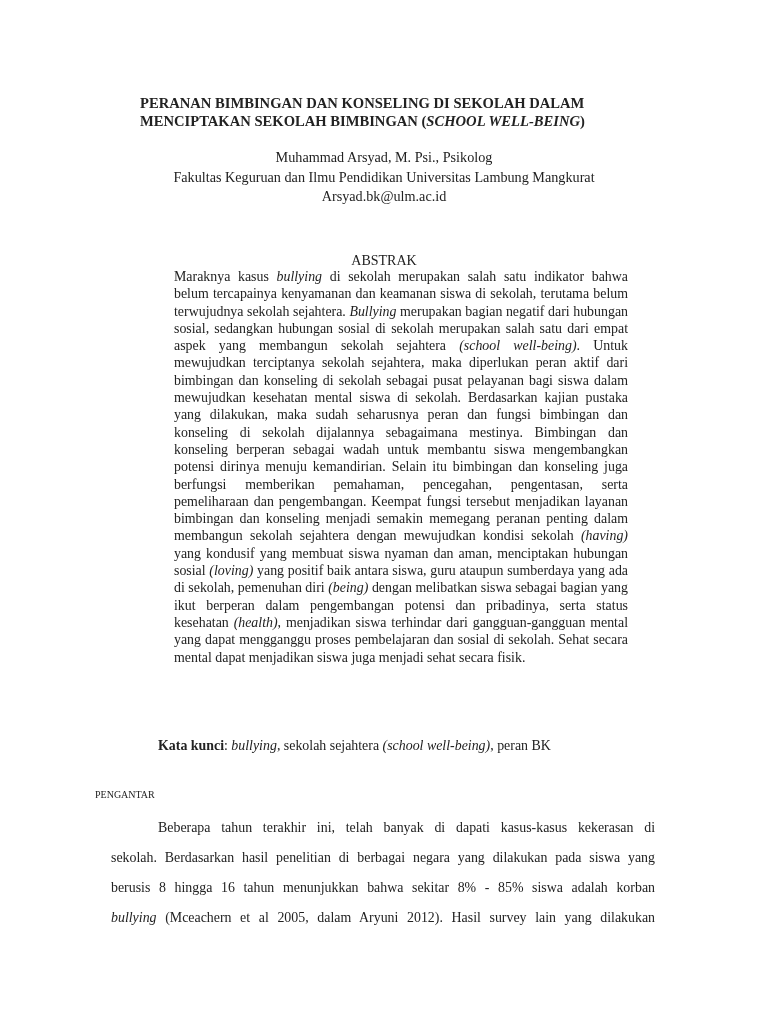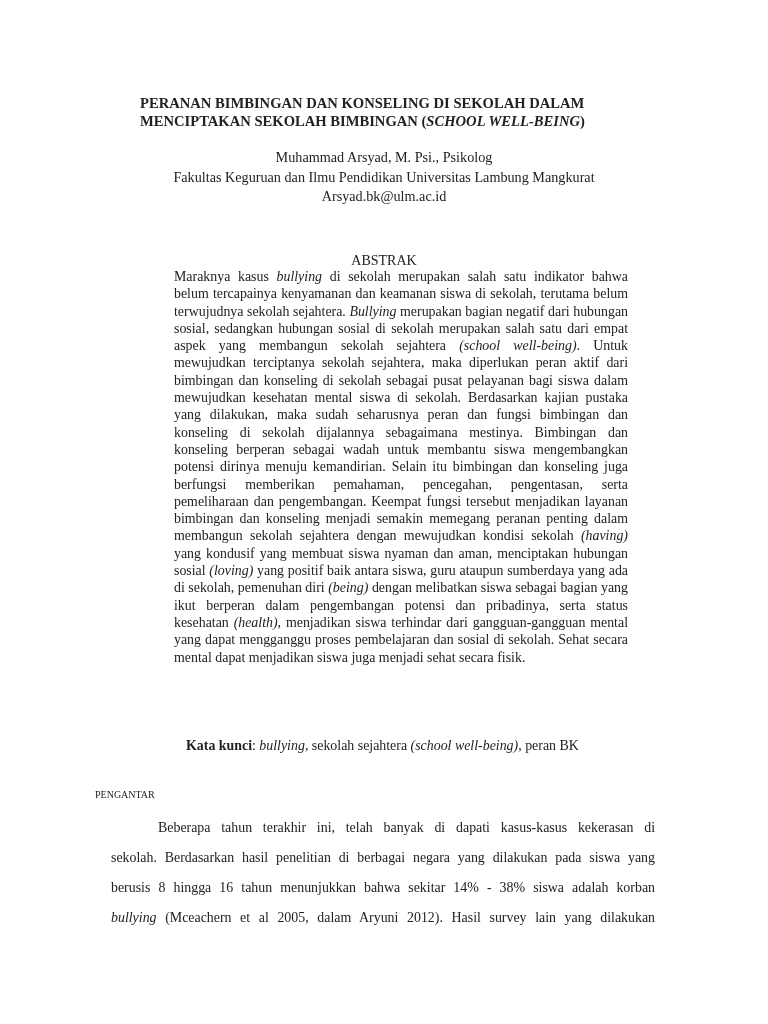--- a/index.html
+++ b/index.html
@@ -6,21 +6,21 @@
   body { width: 768px; height: 1024px; position: relative; overflow: hidden;
          font-family: "Liberation Serif", "DejaVu Serif", serif; color: #222; }
   .title { position: absolute; left: 140px; width: 488px; top: 94px; 
            font-weight: bold; font-size: 14.6px; line-height: 18px; }
   .authors { position: absolute; left: 140px; width: 488px; top: 148px; text-align: center;
              font-size: 14.2px; line-height: 19.6px; }
   .abs-head { position: absolute; left: 140px; width: 488px; top: 245px; text-align: center;
               font-size: 14px; margin-top: 8px; }
   .abstract { position: absolute; left: 158px; width: 454px; top: 268px;
               font-size: 13.9px; line-height: 17.3px; text-align: justify; margin-left: 16px; }
-  .keywords { position: absolute; left: 158px; top: 738px; font-size: 13.9px; margin-left: 28px; }
+  .keywords { position: absolute; left: 158px; top: 738px; font-size: 13.9px; }
   .sec-head { position: absolute; left: 95px; top: 789px; font-weight: normal; font-size: 10px; }
   .body-text { position: absolute; left: 111px; width: 544px; top: 813px;
                font-size: 13.9px; line-height: 30px; text-align: justify; }
   .body-text .indent { display: inline-block; width: 47px; }
   .line { display: block; text-align: justify; text-align-last: justify; height: 30px; }
   i { font-style: italic; }
 </style>
 </head>
 <body>
 
@@ -39,15 +39,15 @@
 
 <div class="abstract"><span>Maraknya kasus </span><i>bullying</i><span> di sekolah merupakan salah satu indikator bahwa belum tercapainya kenyamanan dan keamanan siswa di sekolah, terutama belum terwujudnya sekolah sejahtera. </span><i>Bullying</i><span> merupakan bagian negatif dari hubungan sosial, sedangkan hubungan sosial di sekolah merupakan salah satu dari empat aspek yang membangun sekolah sejahtera </span><i>(school well-being)</i><span>. Untuk mewujudkan terciptanya sekolah sejahtera, maka diperlukan peran aktif dari bimbingan dan konseling di sekolah sebagai pusat pelayanan bagi siswa dalam mewujudkan kesehatan mental siswa di sekolah. Berdasarkan kajian pustaka yang dilakukan, maka sudah seharusnya peran dan fungsi bimbingan dan konseling di sekolah dijalannya sebagaimana mestinya. Bimbingan dan konseling berperan sebagai wadah untuk membantu siswa mengembangkan potensi dirinya menuju kemandirian. Selain itu bimbingan dan konseling juga berfungsi memberikan pemahaman, pencegahan, pengentasan, serta pemeliharaan dan pengembangan. Keempat fungsi tersebut menjadikan layanan bimbingan dan konseling menjadi semakin memegang peranan penting dalam membangun sekolah sejahtera dengan mewujudkan kondisi sekolah </span><i>(having)</i><span> yang kondusif yang membuat siswa nyaman dan aman, menciptakan hubungan sosial </span><i>(loving)</i><span> yang positif baik antara siswa, guru ataupun sumberdaya yang ada di sekolah, pemenuhan diri </span><i>(being)</i><span> dengan melibatkan siswa sebagai bagian yang ikut berperan dalam pengembangan potensi dan pribadinya, serta status kesehatan </span><i>(health)</i><span>, menjadikan siswa terhindar dari gangguan-gangguan mental yang dapat mengganggu proses pembelajaran dan sosial di sekolah. Sehat secara mental dapat menjadikan siswa juga menjadi sehat secara fisik.</span></div>
 
 <div class="keywords"><b>Kata kunci</b><span>: </span><i>bullying</i><span>, sekolah sejahtera </span><i>(school well-being)</i><span>, peran BK</span></div>
 
 <div class="sec-head">PENGANTAR</div>
 
 <div class="body-text">
   <span class="line"><span class="indent"></span><span>Beberapa tahun terakhir ini, telah banyak di dapati kasus-kasus kekerasan di</span></span>
   <span class="line">sekolah. Berdasarkan hasil penelitian di berbagai negara yang dilakukan pada siswa yang</span>
-  <span class="line">berusis 8 hingga 16 tahun menunjukkan bahwa sekitar 14% - 38% siswa adalah korban</span>
+  <span class="line">berusis 8 hingga 16 tahun menunjukkan bahwa sekitar 8% - 85% siswa adalah korban</span>
   <span class="line"><i>bullying</i><span> (Mceachern et al 2005, dalam Aryuni 2012). Hasil survey lain yang dilakukan</span></span>
 </div>
 
 </body></html>

